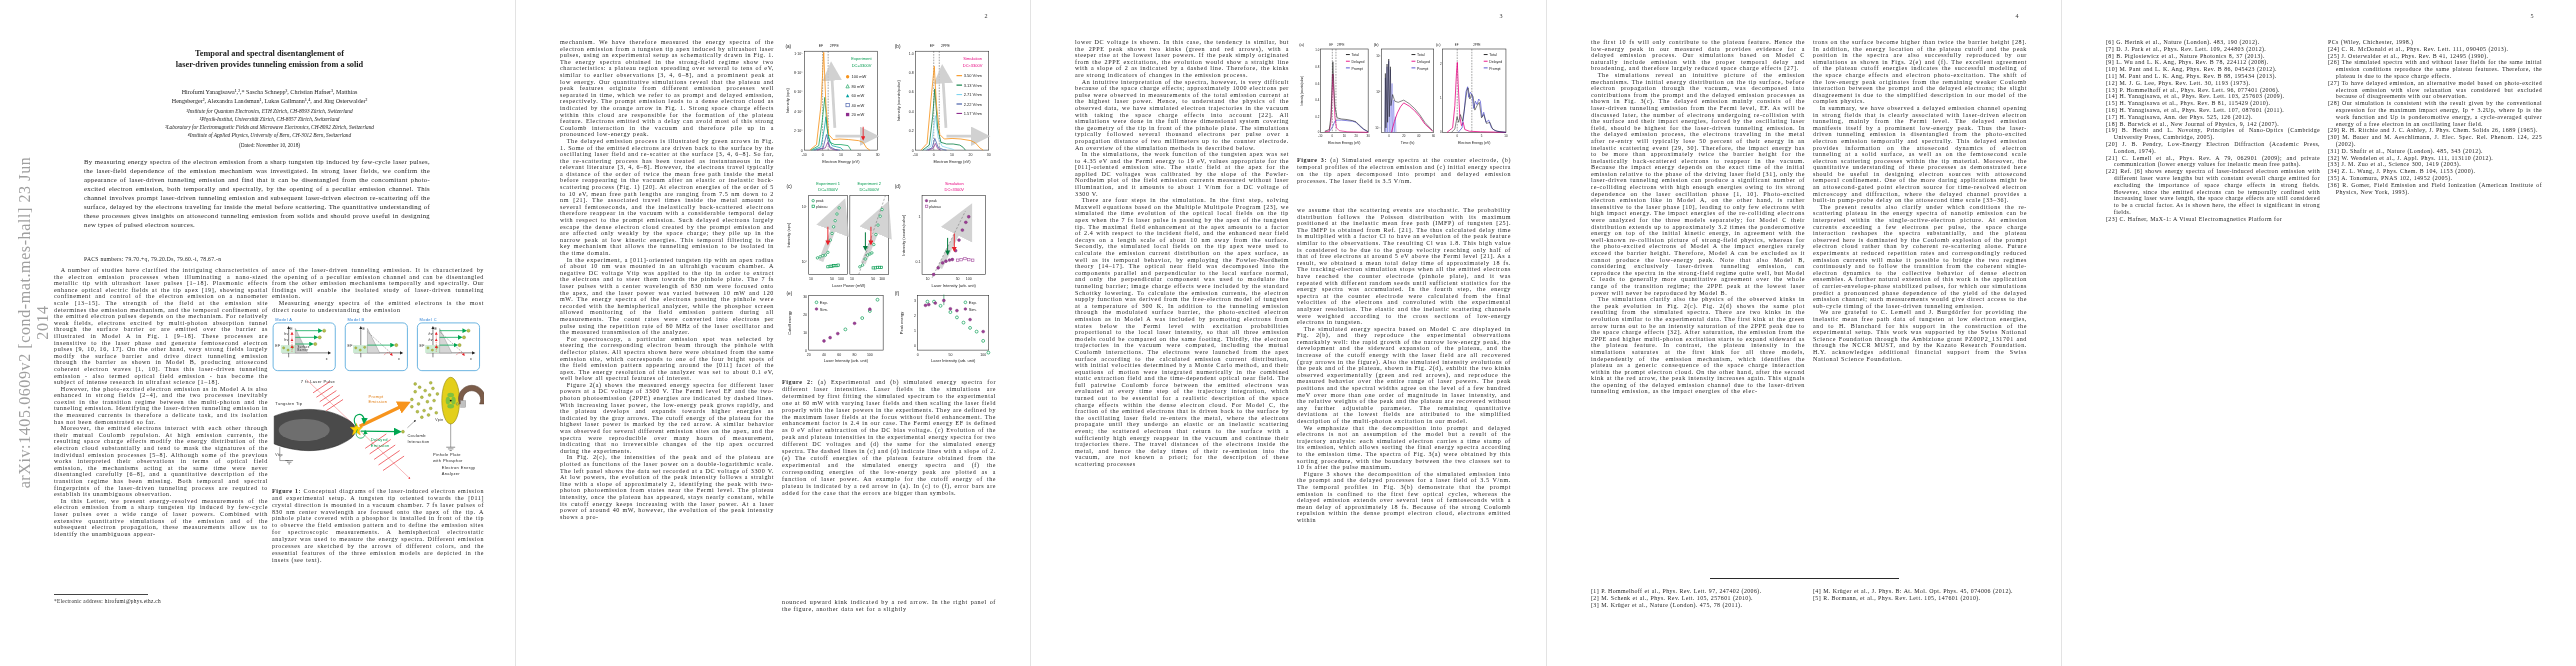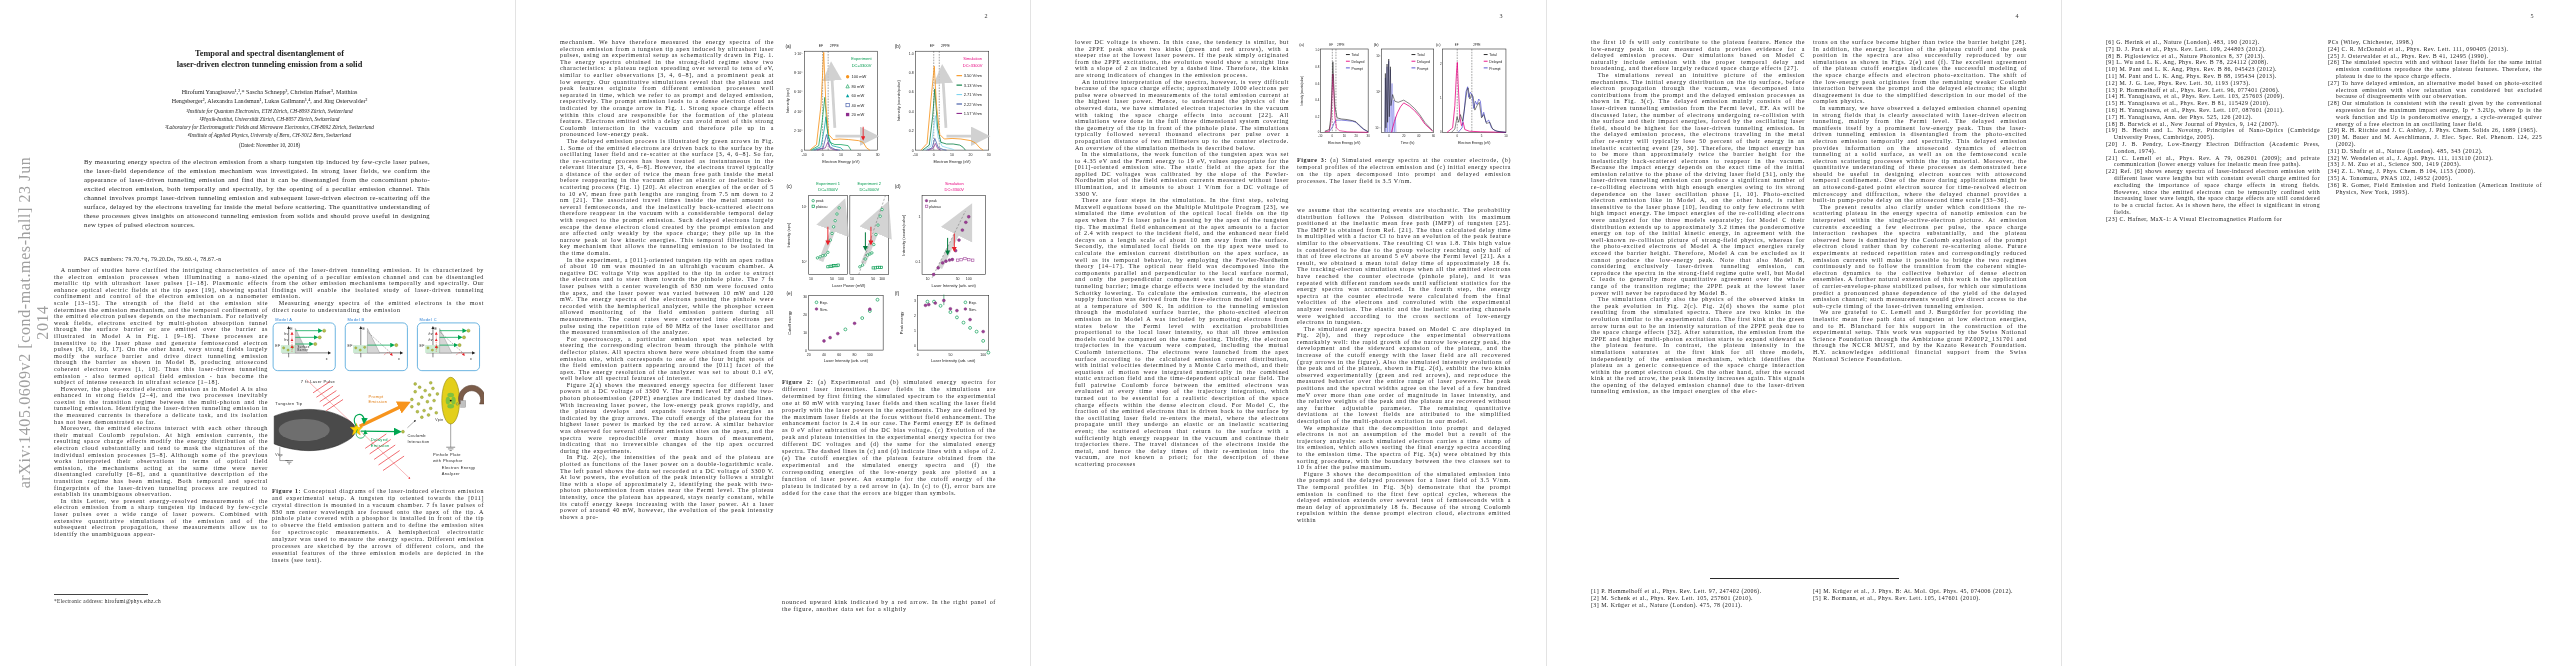--- a/index.html
+++ b/index.html
@@ -42,21 +42,21 @@
   .pt-sim{fill:#9c3d96;stroke:#772e72;stroke-width:0.8;}
 </style>
 </head>
 <body>
 
 <div id="canvas">
 
   <div class="page" style="left:0">
     <div class="arxiv">arXiv:1405.0609v2  [cond-mat.mes-hall]  23 Jun 2014</div>
     <div class="t1">Temporal and spectral disentanglement of
-laser-driven electron tunneling emission from a solid</div>
+laser-driven provides tunneling emission from a solid</div>
     <div class="auth">Hirofumi Yanagisawa¹,²,* Sascha Schnepp³, Christian Hafner³, Matthias
 Hengsberger², Alexandra Landsman¹, Lukas Gallmann¹,⁴, and Jürg Osterwalder²</div>
     <div class="affil">¹Institute for Quantum Electronics, ETH Zürich, CH-8093 Zürich, Switzerland
 ²Physik-Institut, Universität Zürich, CH-8057 Zürich, Switzerland
 ³Laboratory for Electromagnetic Fields and Microwave Electronics, CH-8092 Zürich, Switzerland
 ⁴Institute of Applied Physics, University of Bern, CH-3012 Bern, Switzerland</div>
     <div class="dated">(Dated: November 10, 2018)</div>
     <div class="abs">By measuring energy spectra of the electron emission from a sharp tungsten tip induced by few-cycle laser pulses, the laser-field dependence of the emission mechanism was investigated. In strong laser fields, we confirm the appearance of laser-driven tunneling emission and find that it can be disentangled from the concomitant photo-excited electron emission, both temporally and spectrally, by the opening of a peculiar emission channel. This channel involves prompt laser-driven tunneling emission and subsequent laser-driven electron re-scattering off the surface, delayed by the electrons traveling far inside the metal before scattering. The quantitative understanding of these processes gives insights on attosecond tunneling emission from solids and should prove useful in designing new types of pulsed electron sources.</div>
     <div class="pacs">PACS numbers: 79.70.+q, 79.20.Ds, 79.60.-i, 78.67.-n</div>
 

